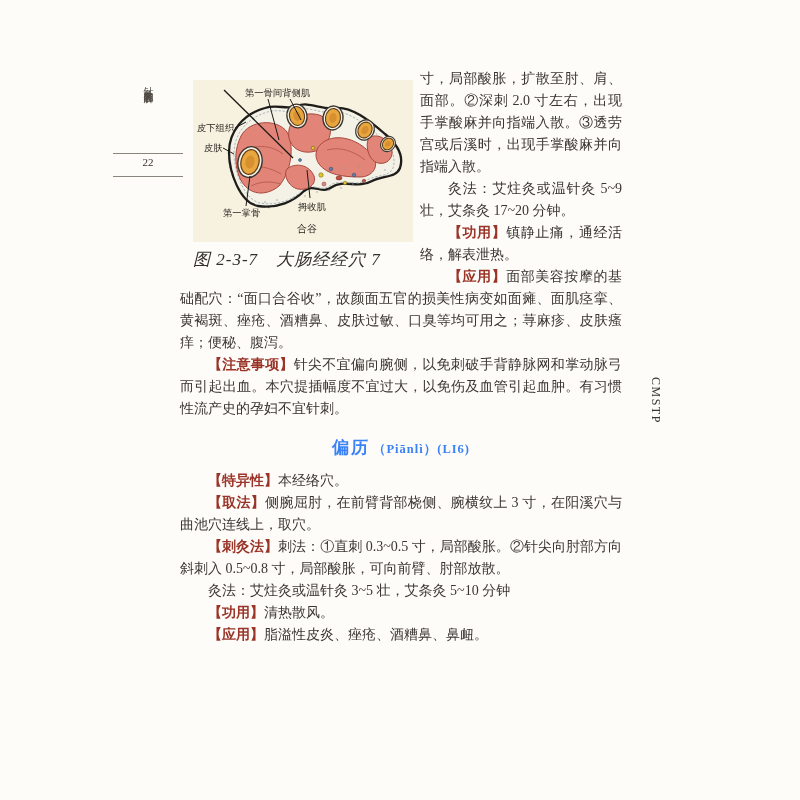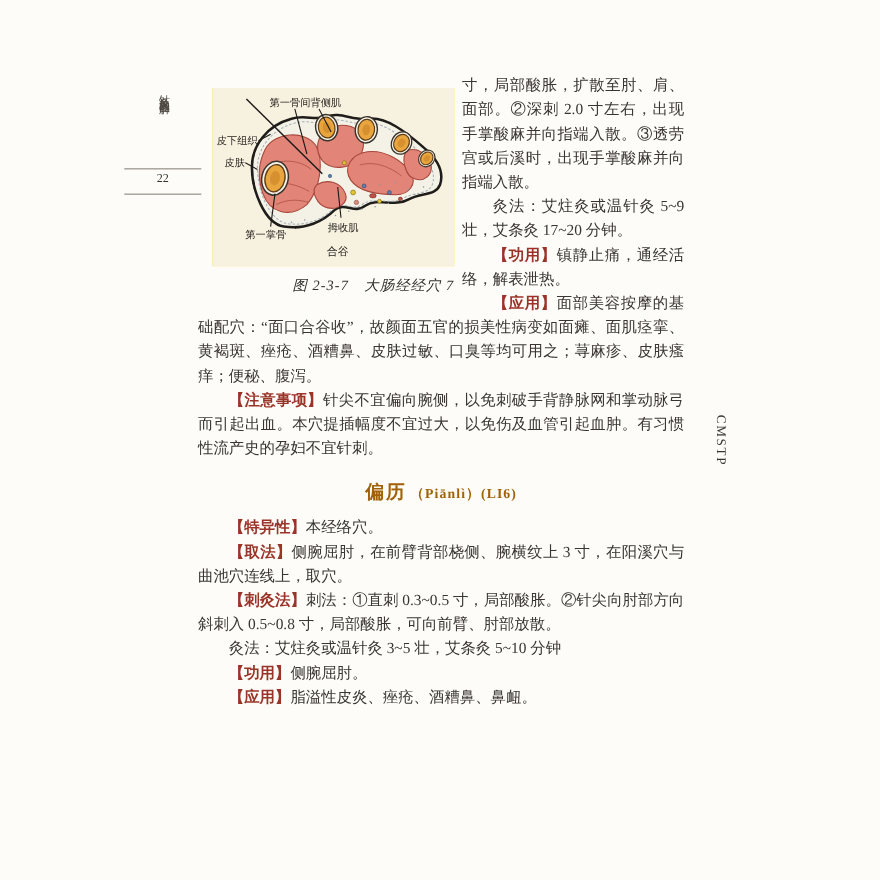--- a/index.html
+++ b/index.html
@@ -21,29 +21,29 @@
 
   
   .content{position:absolute;left:180px;top:68px;width:442px;font-size:14px;
         line-height:22px;text-align:justify;}
   .para{margin:0;text-indent:2em;word-break:break-all;}
   .para.no-indent{text-indent:0;}
   .lbl{color:#9b3428;font-weight:bold;}
 
   
   .figure-block{float:left;width:240px;margin:0;padding:0;}
-  .figure-canvas{margin:12px 0 0 13px;width:220px;height:162px;background:#fde047;}
+  .figure-canvas{margin:12px 0 0 13px;width:220px;height:162px;background:#a3a3a3;}
   .figure-canvas svg{display:block;}
-  .figure-caption{margin-left:13px;width:220px;text-align:right;font-style:italic;
-        font-size:13px;padding:7px 0 5px 0;color:#33302b;letter-spacing:1px;}
+  .figure-caption{margin-left:13px;width:220px;text-align:left;font-style:italic;
+        font-size:17px;padding:7px 0 5px 0;color:#33302b;letter-spacing:1px;}
   .fig-label{font-size:9.3px;fill:#28251f;font-style:normal;}
   .fig-point{font-size:10px;fill:#28251f;}
 
   
-  .point-heading{clear:none;text-align:center;color:#a16207;margin:15px 0 10px 0;
+  .point-heading{clear:none;text-align:center;color:#3b82f6;margin:15px 0 10px 0;
         font-weight:bold;text-indent:0;}
   .point-name{font-size:17px;letter-spacing:2px;}
   .point-sub{font-size:12.5px;margin-left:3px;letter-spacing:1px;}
 </style>
 </head>
 <body>
 
 <div class="page">
 
   <div class="book-title-vertical">针灸美容图解</div>
@@ -190,19 +190,19 @@
     <p class="para">
       <span class="lbl">【取法】</span><span>侧腕屈肘，在前臂背部桡侧、腕横纹上 3 寸，在阳溪穴与曲池穴连线上，取穴。</span>
     </p>
     <p class="para">
       <span class="lbl">【刺灸法】</span><span>刺法：①直刺 0.3~0.5 寸，局部酸胀。②针尖向肘部方向斜刺入 0.5~0.8 寸，局部酸胀，可向前臂、肘部放散。</span>
     </p>
     <p class="para">
       <span>灸法：艾炷灸或温针灸 3~5 壮，艾条灸 5~10 分钟</span>
     </p>
     <p class="para">
-      <span class="lbl">【功用】</span><span>侧腕屈肘。</span>
+      <span class="lbl">【功用】</span><span>清热散风。</span>
     </p>
     <p class="para">
       <span class="lbl">【应用】</span><span>脂溢性皮炎、痤疮、酒糟鼻、鼻衄。</span>
     </p>
   </div>
 </div>
 
 </body></html>

